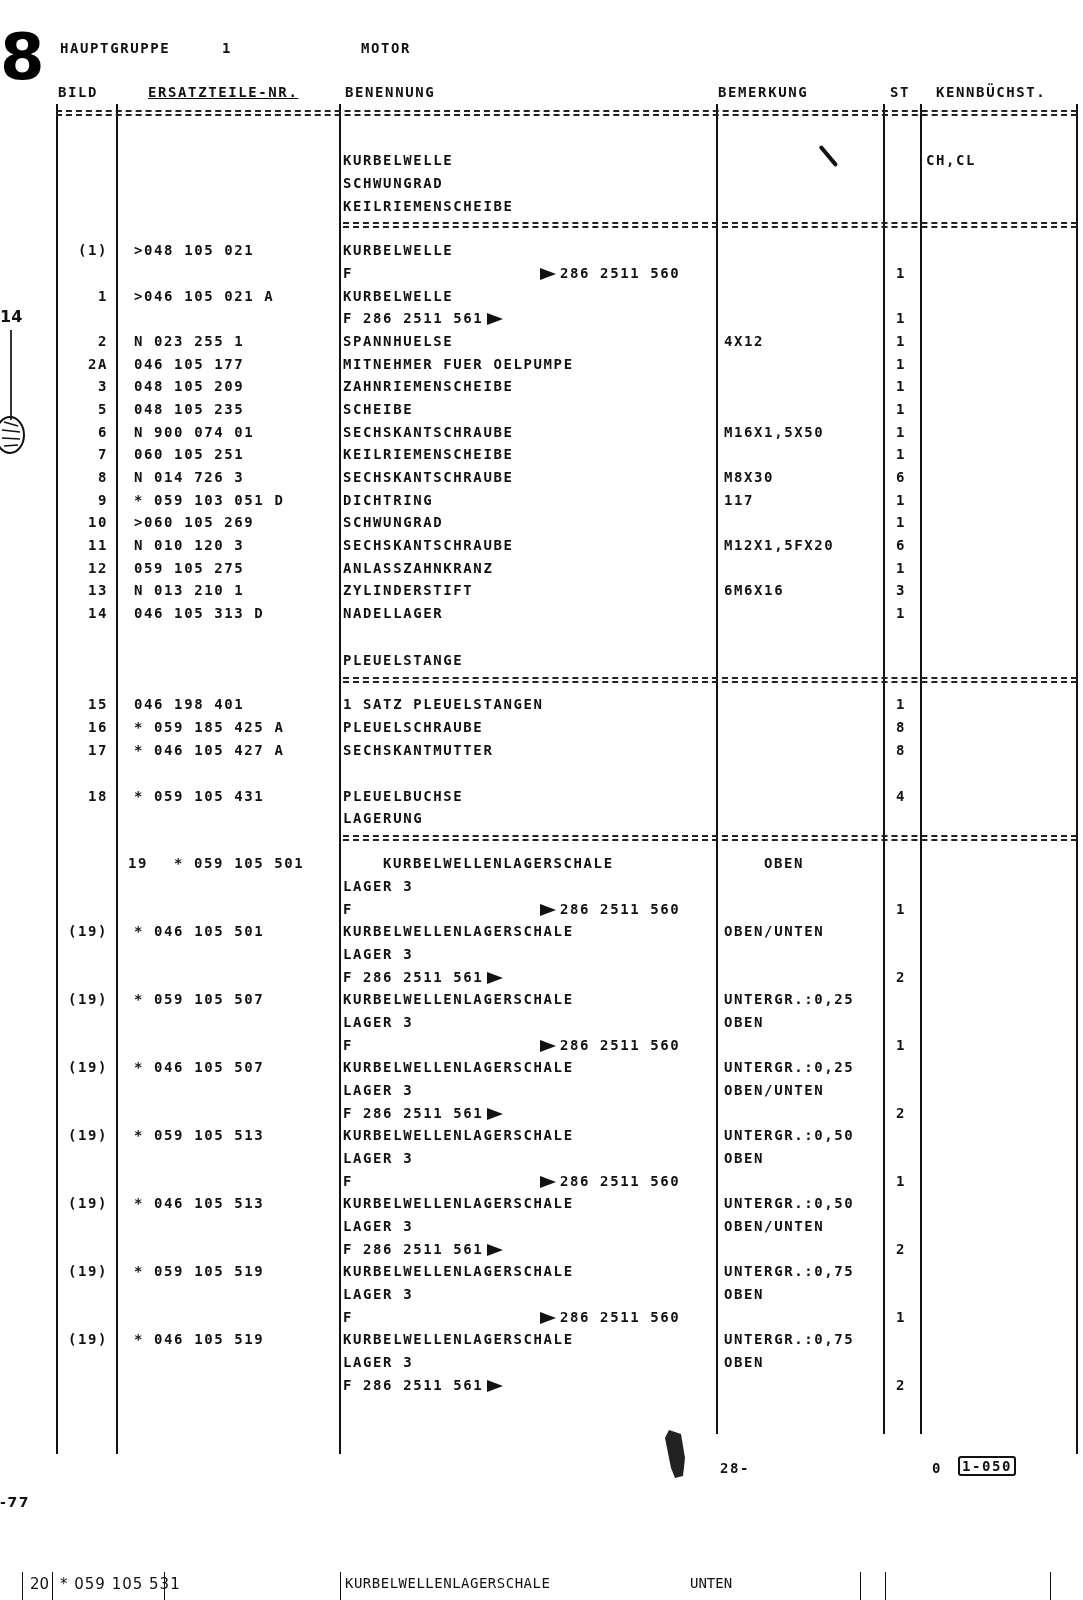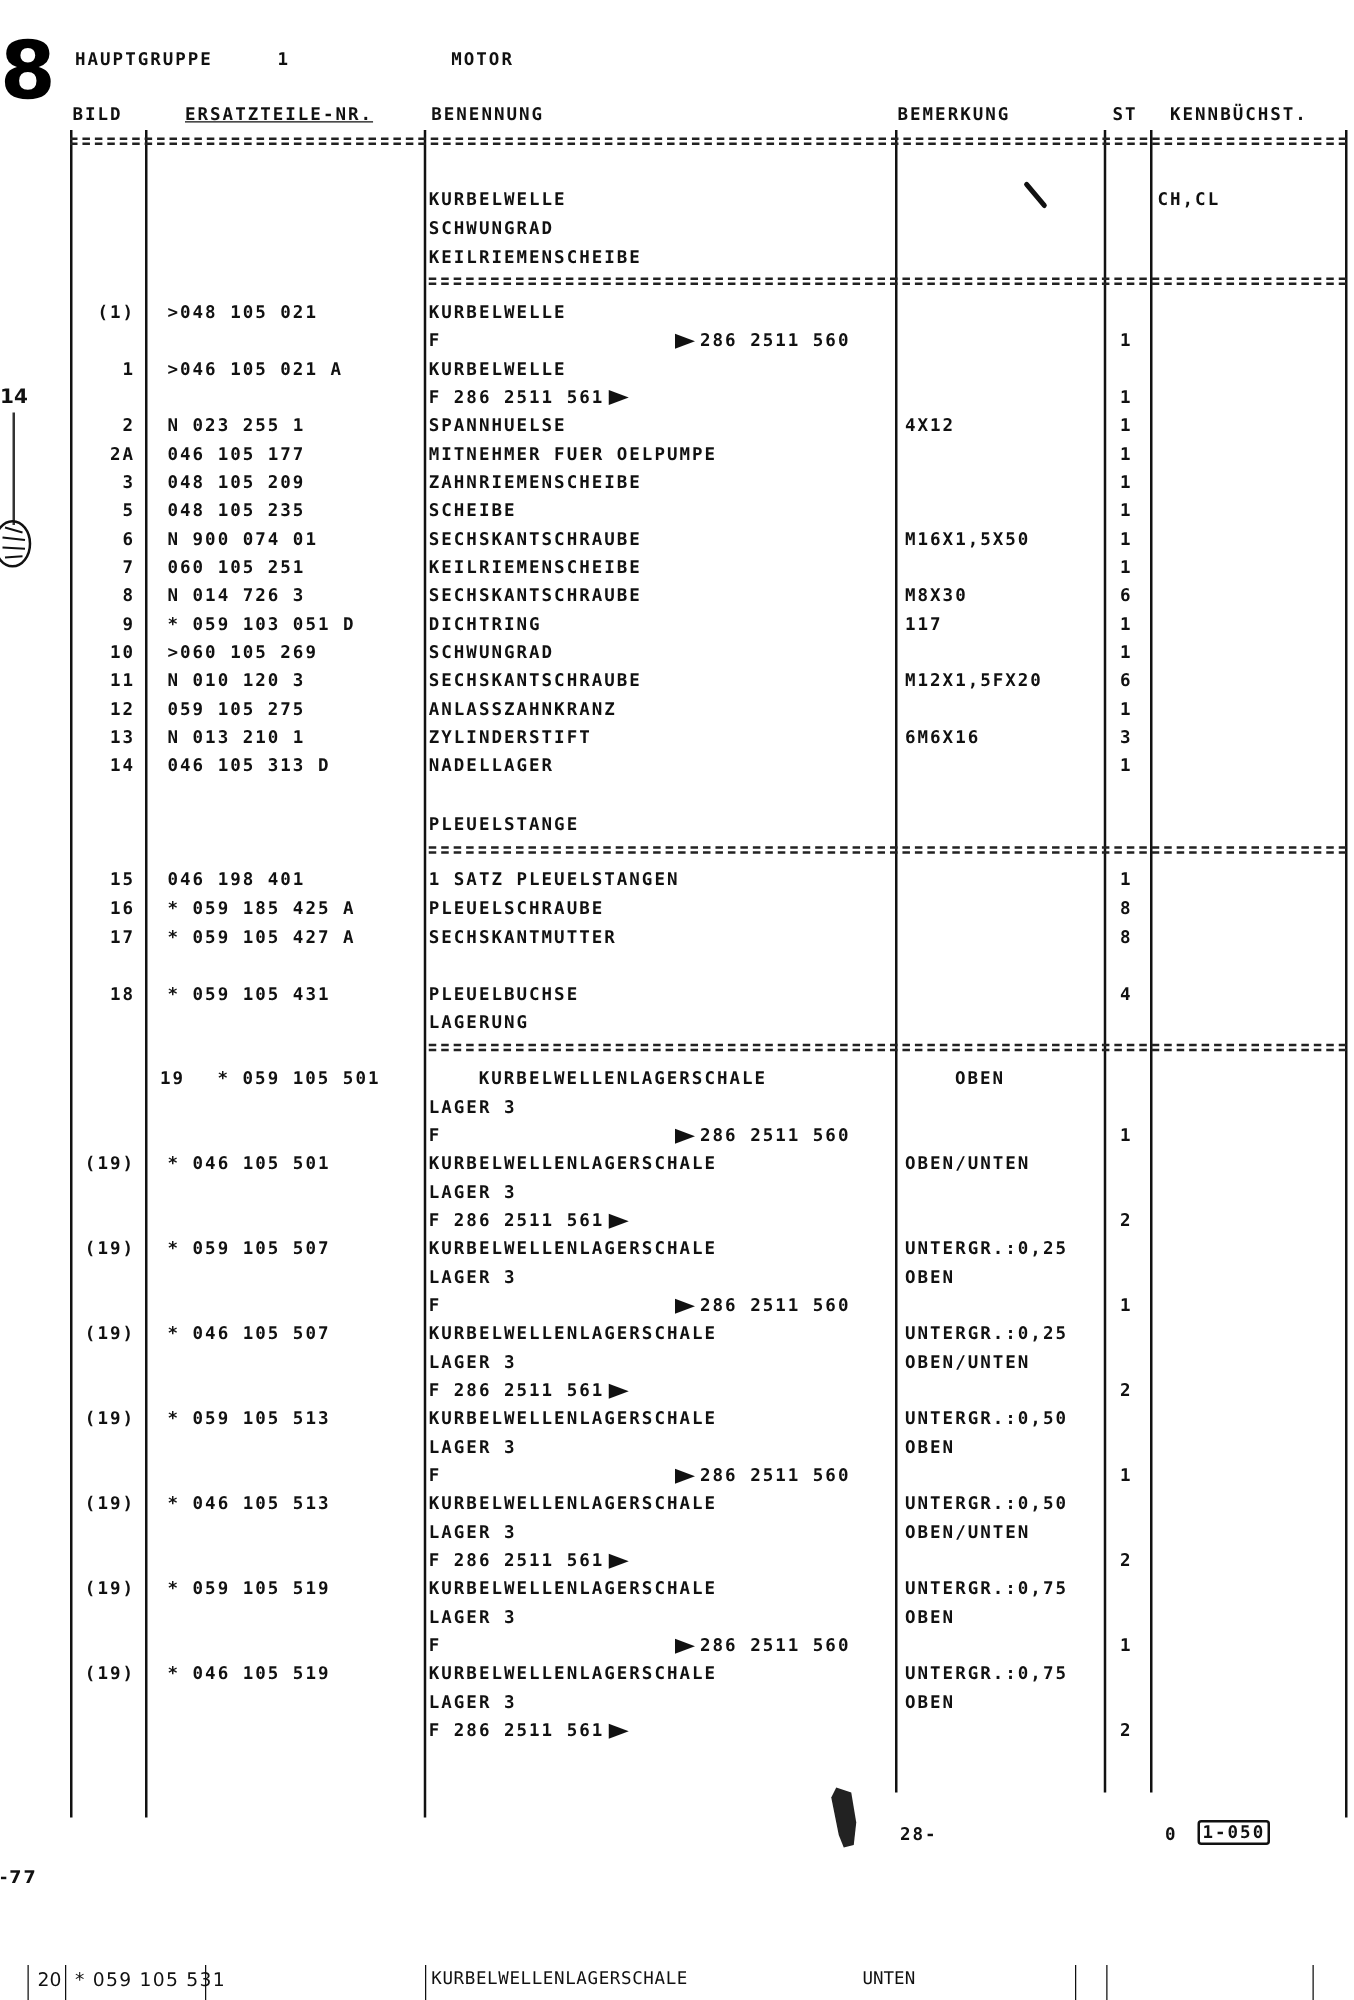--- a/index.html
+++ b/index.html
@@ -193,21 +193,21 @@
     <span class="c-st">1</span>
   </div>
   <div class="row txt" style="top:719px;">
     <span class="c-bild">16</span>
     <span class="c-nr">* 059 185 425 A</span>
     <span class="c-ben">PLEUELSCHRAUBE</span>
     <span class="c-st">8</span>
   </div>
   <div class="row txt" style="top:742px;">
     <span class="c-bild">17</span>
-    <span class="c-nr">* 059 105 427 A</span>
+    <span class="c-nr">* 046 105 427 A</span>
     <span class="c-ben">SECHSKANTMUTTER</span>
     <span class="c-st">8</span>
   </div>
   <div class="row txt" style="top:764px;margin-top:24px;">
     <span class="c-bild">18</span>
     <span class="c-nr">* 059 105 431</span>
     <span class="c-ben">PLEUELBUCHSE</span>
     <span class="c-st">4</span>
   </div>
 </div>

